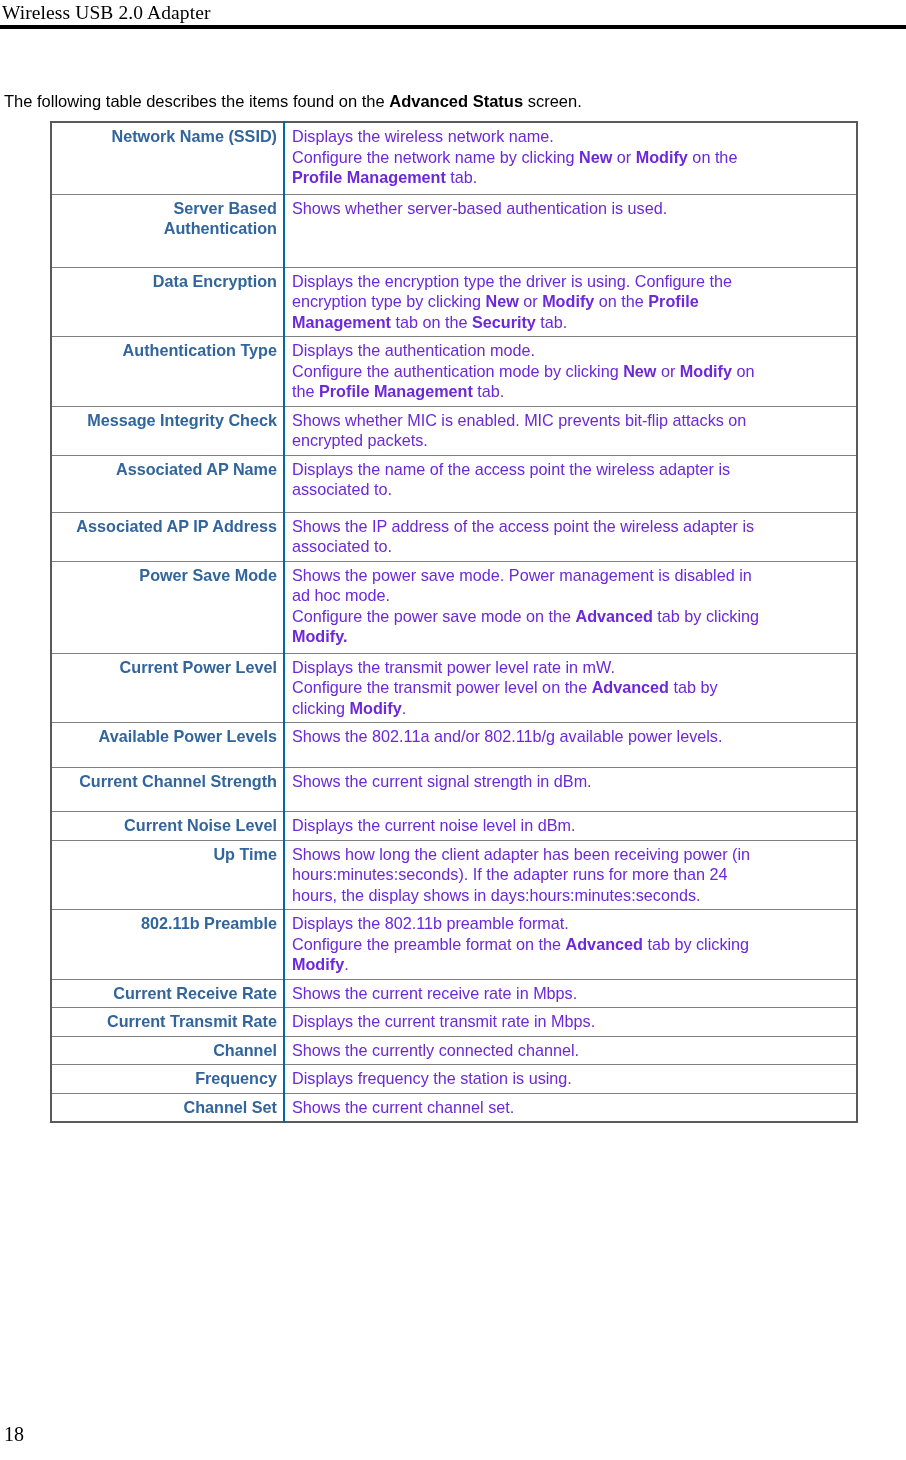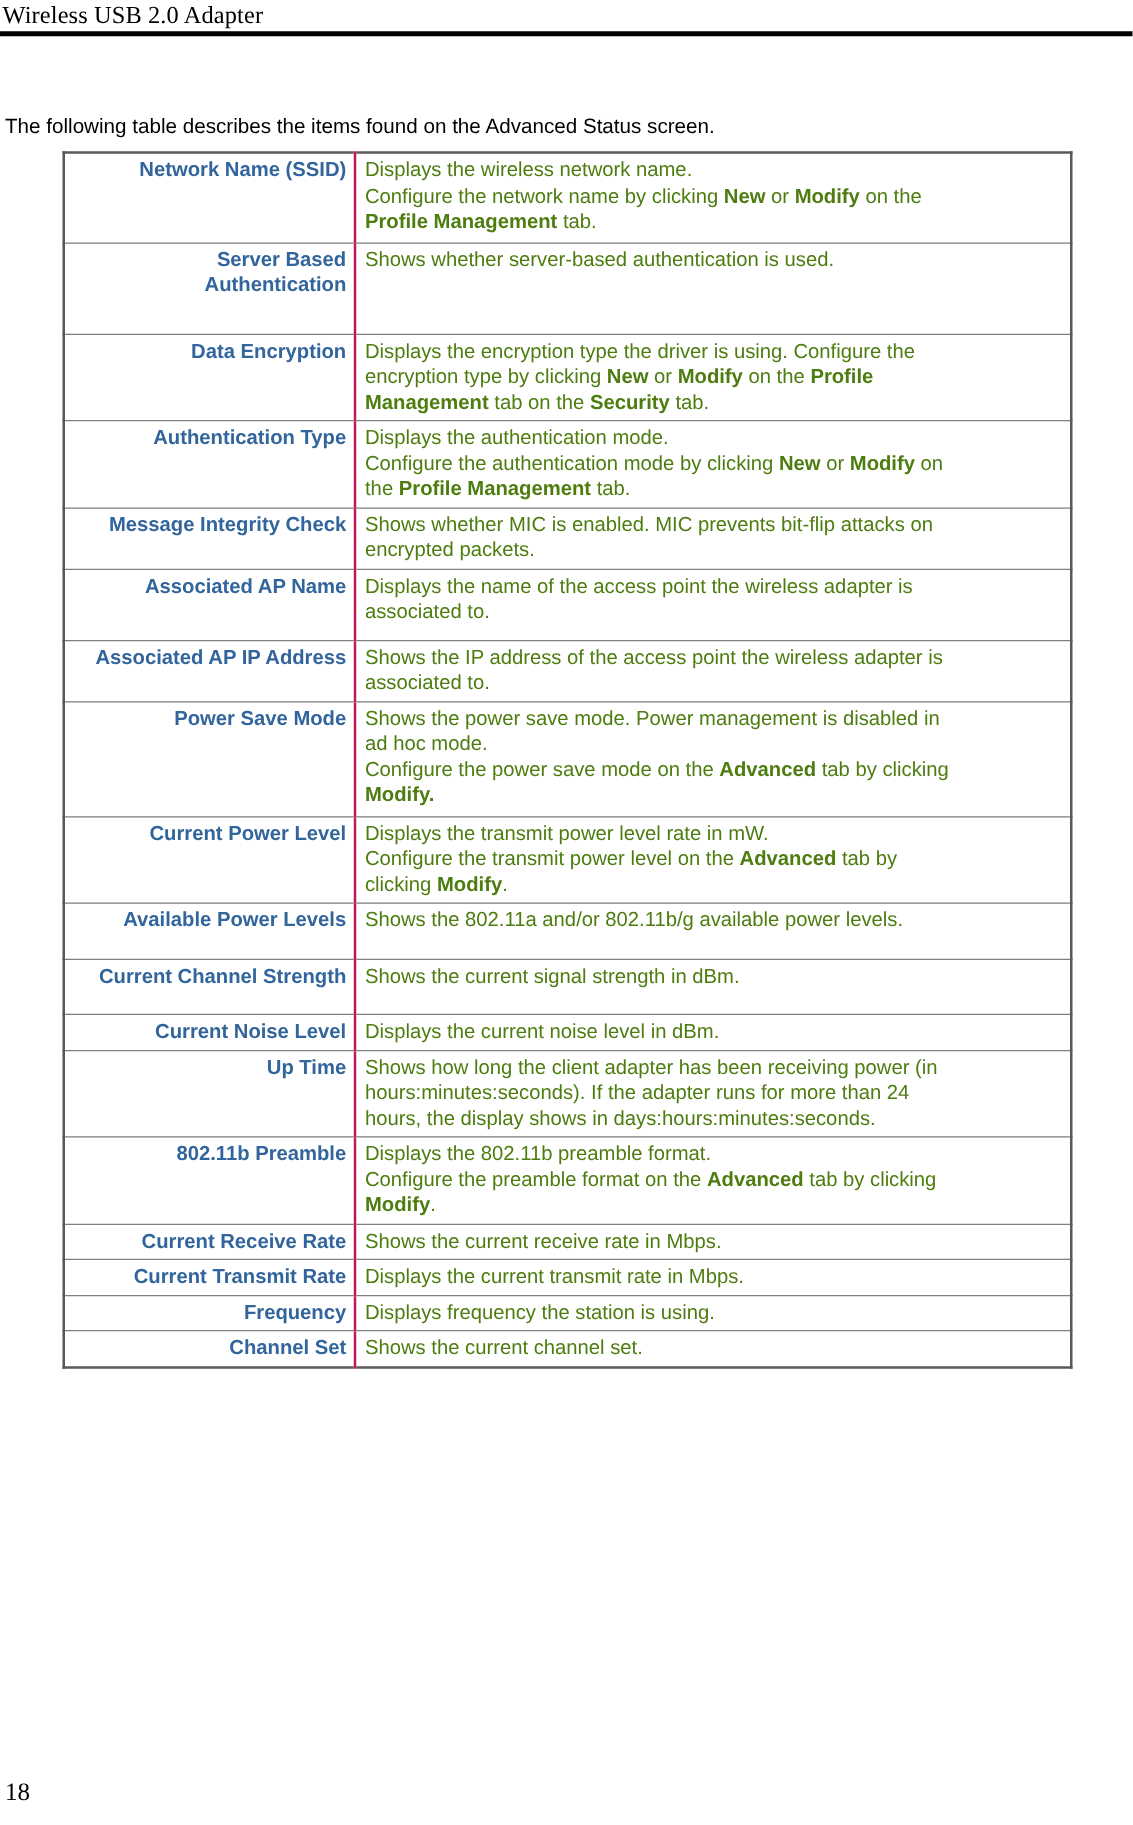--- a/index.html
+++ b/index.html
@@ -46,21 +46,21 @@
 
   
   .intro {
     position: absolute;
     left: 4px;
     top: 74px;
     font-size: 16.5px;
     line-height: 20px;
     white-space: nowrap;
   }
-  .intro b { font-weight: normal; }
+  .intro b { font-weight: bold; }
 
   
   .spec-table {
     position: absolute;
     left: 50px;
     top: 121px;
     width: 808px;
     border-collapse: collapse;
     border: 2px solid #595959;
     background: #ffffff;
@@ -71,25 +71,25 @@
     vertical-align: top;
     padding: 3px 5px 4px 5px;
     font-size: 16.2px;
     line-height: 20.5px;
   }
   .spec-table tr > td.label-cell {
     width: 220px;
     text-align: right;
     color: #31659C;
     font-weight: bold;
-    border-right: 2px solid #be185d;
+    border-right: 2px solid #0369a1;
     padding-right: 6px;
   }
   .spec-table tr > td.desc-cell {
-    color: #4d7c0f;
+    color: #6d28d9;
     font-weight: normal;
     padding-left: 7px;
   }
   .spec-table tr { }
 
   .desc-cell b { font-weight: bold; }
   .desc-line { display: block; }
 
   
   .page-number {
@@ -224,20 +224,26 @@
           <span class="desc-line"><span>Shows the current receive rate in Mbps.</span></span>
         </td>
       </tr>
       <tr>
         <td class="label-cell">Current Transmit Rate</td>
         <td class="desc-cell">
           <span class="desc-line"><span>Displays the current transmit rate in Mbps.</span></span>
         </td>
       </tr>
       <tr>
+        <td class="label-cell">Channel</td>
+        <td class="desc-cell">
+          <span class="desc-line"><span>Shows the currently connected channel.</span></span>
+        </td>
+      </tr>
+      <tr>
         <td class="label-cell">Frequency</td>
         <td class="desc-cell">
           <span class="desc-line"><span>Displays frequency the station is using.</span></span>
         </td>
       </tr>
       <tr>
         <td class="label-cell">Channel Set</td>
         <td class="desc-cell">
           <span class="desc-line"><span>Shows the current channel set.</span></span>
         </td>

